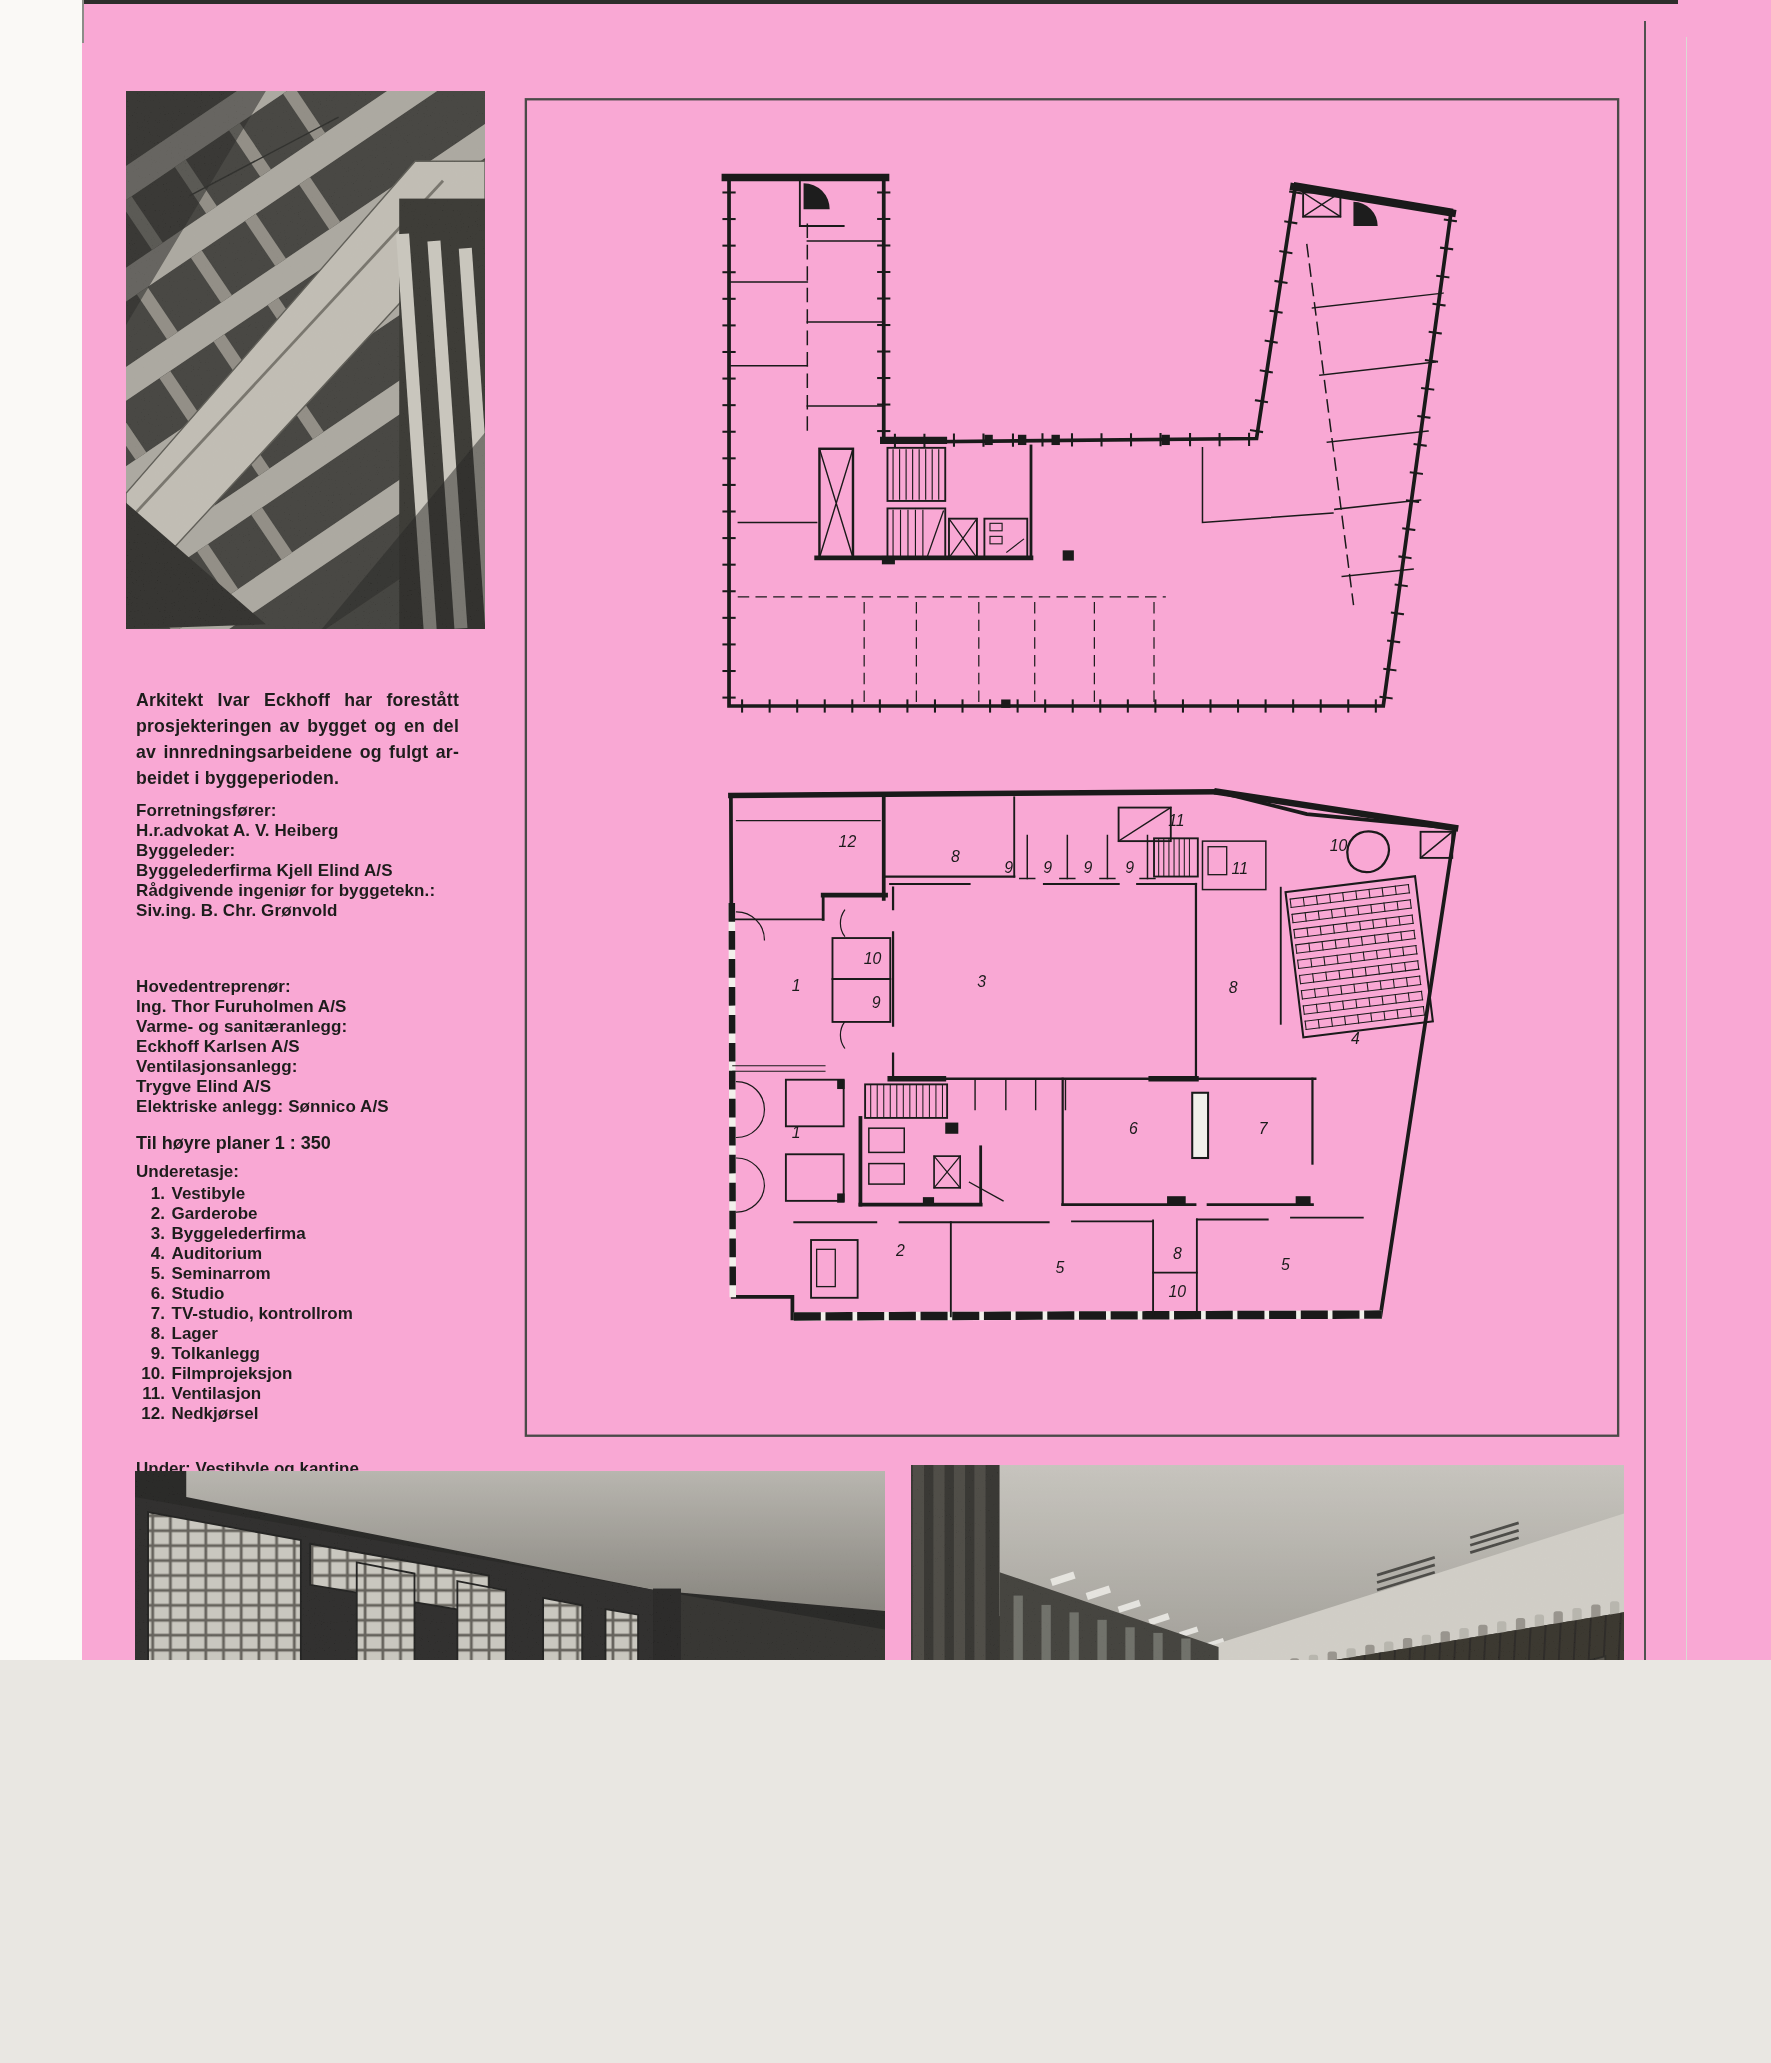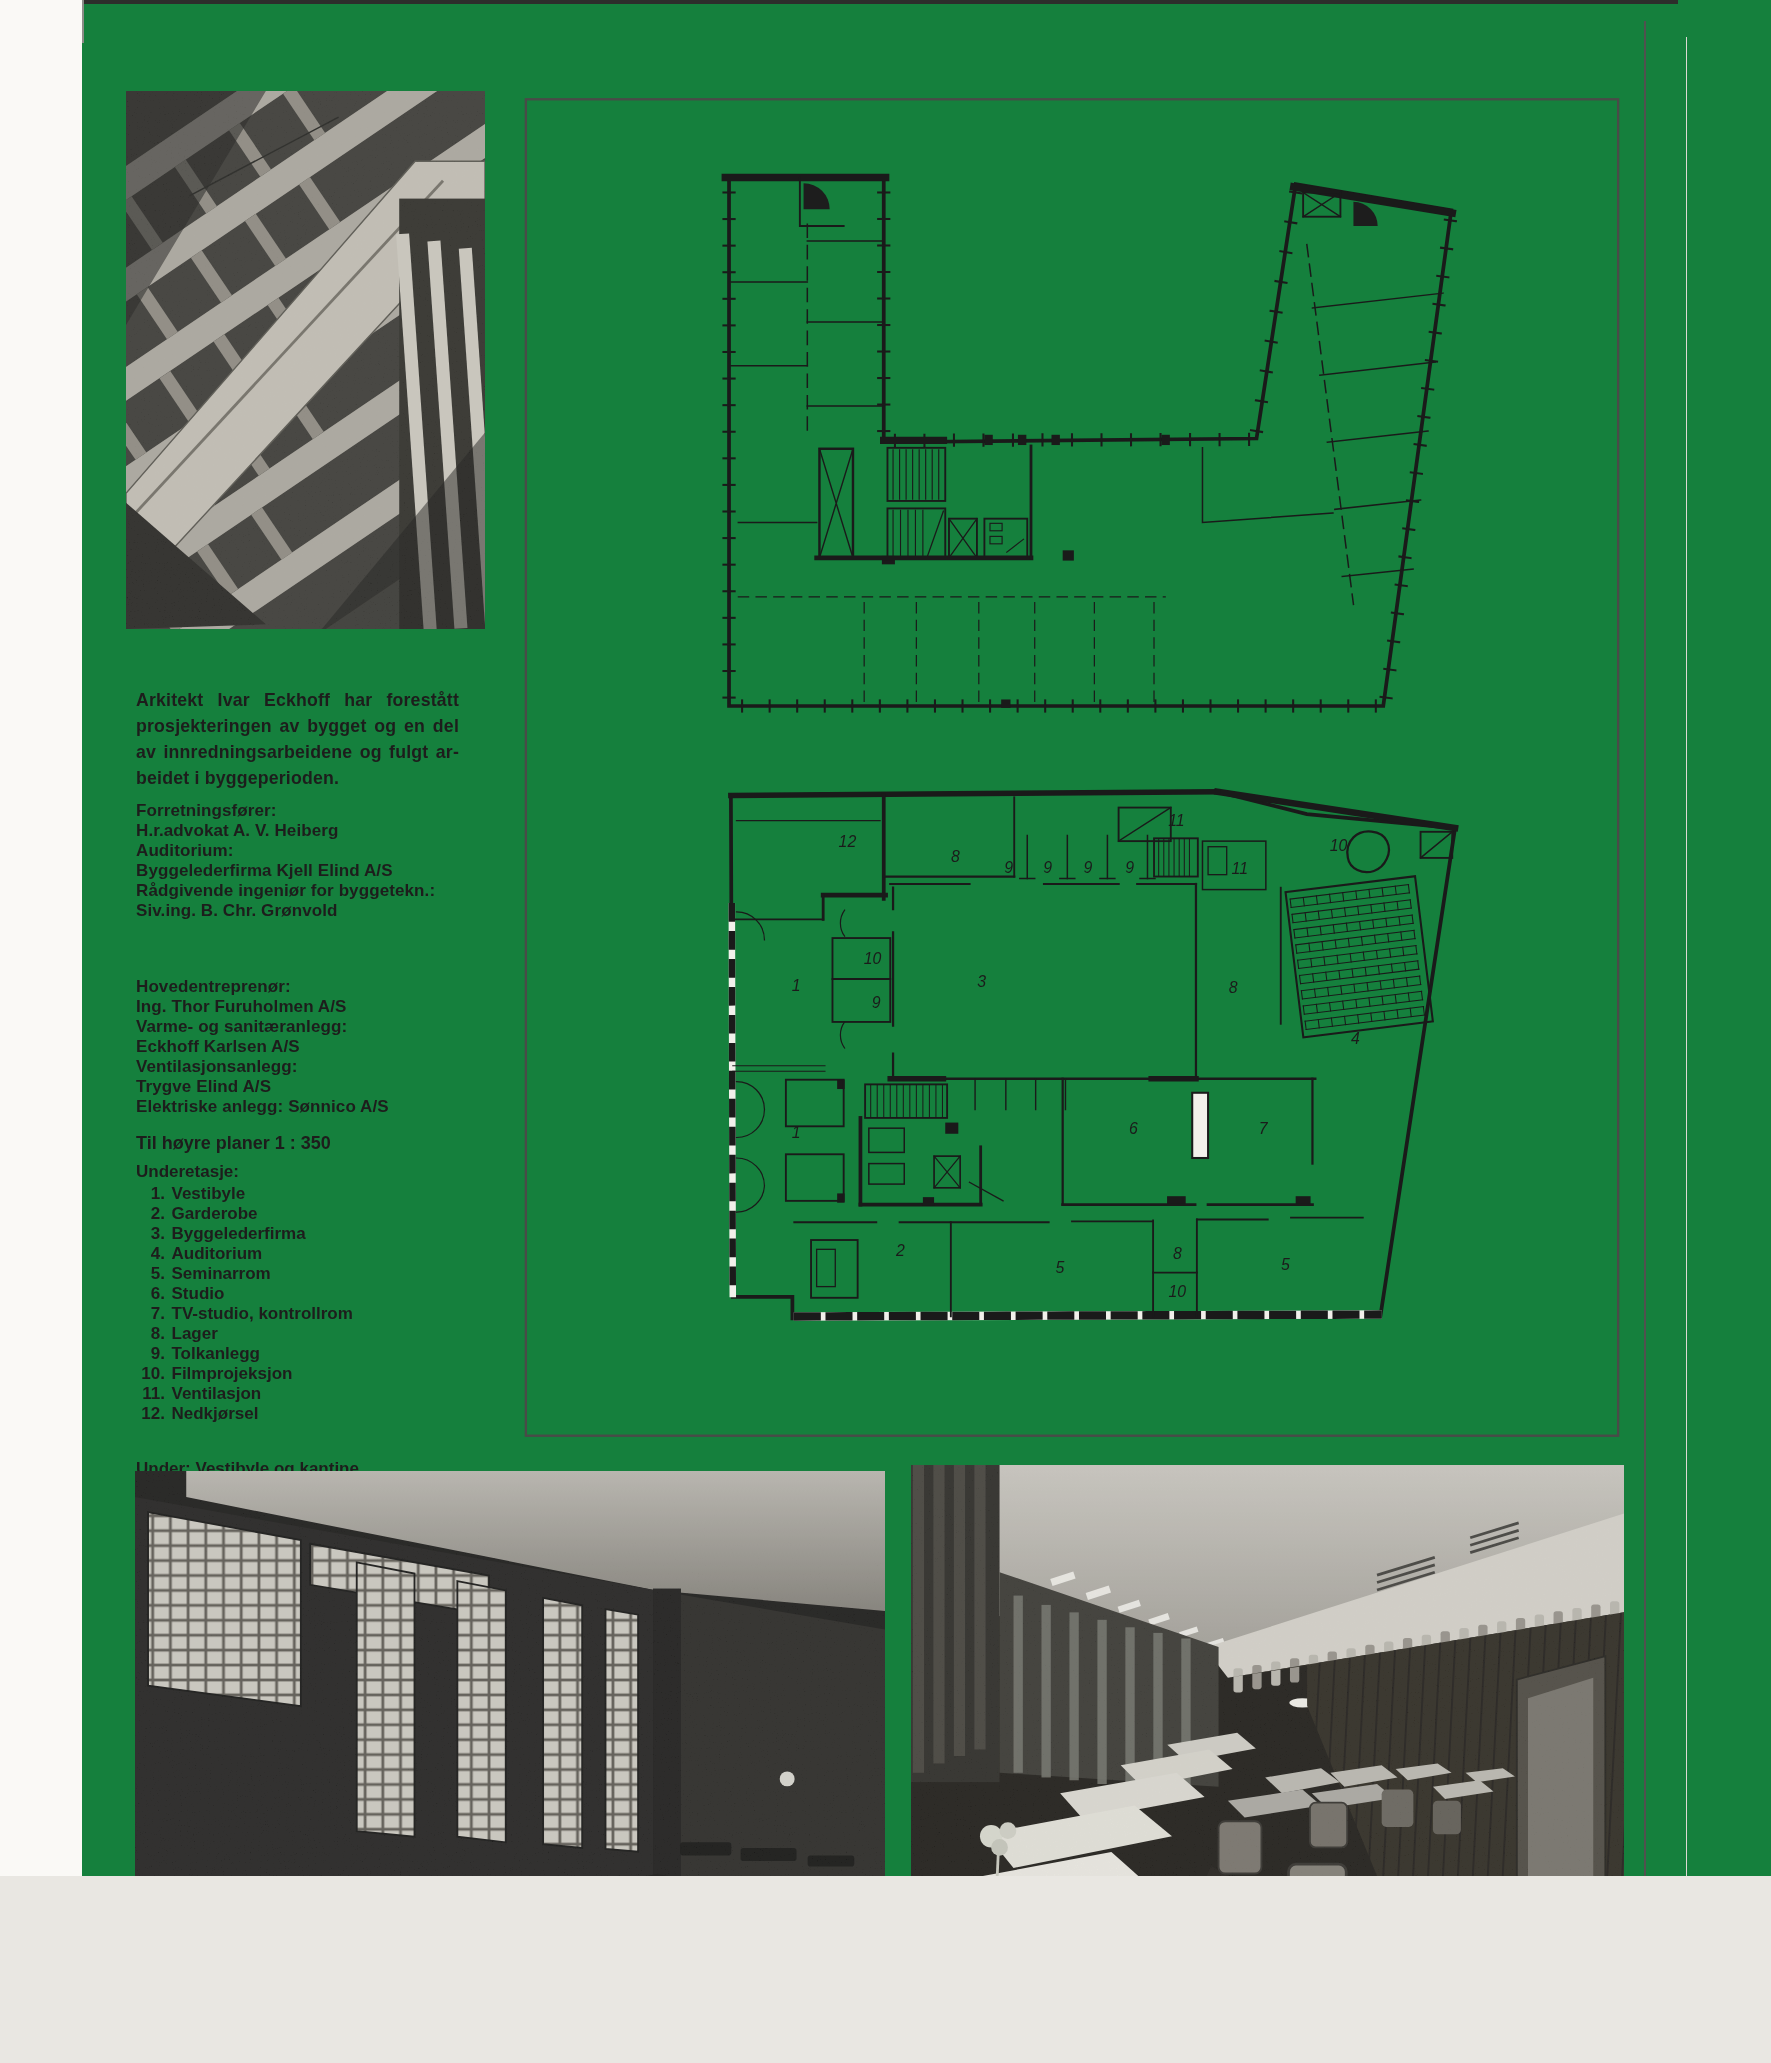--- a/index.html
+++ b/index.html
@@ -1,16 +1,16 @@
 <!DOCTYPE html>
 <html style="font-size:15px"><head>
 <meta charset="utf-8">
 <style>
   html,body{margin:0;padding:0;background:#e9e7e2;}
-  .page{position:relative;width:1771px;height:1876px;background:#15803d;overflow:hidden;
+  .page{position:relative;width:1771px;height:1660px;background:#f9a8d4;overflow:hidden;
         font-family:"Liberation Sans",sans-serif;color:#1d1d1c;}
   
   .edge-left-strip{position:absolute;left:0;top:0;width:82px;height:2064px;background:#fAf9f6;}
   .edge-left-line{position:absolute;left:82px;top:0;width:1.9px;height:43px;background:#8c8c88;}
   .edge-top-line{position:absolute;left:82px;top:0;width:1596px;height:3.7px;background:#2d2d2b;}
   .edge-right-line{position:absolute;left:1644px;top:20.5px;width:1.9px;height:1982px;background:#51514f;}
   .edge-right-line2{position:absolute;left:1686px;top:37px;width:0.9px;height:1958px;background:#dcd9d3;}
   .edge-bottom-line{position:absolute;left:1005px;top:2056px;width:766px;height:1.9px;background:#413f3d;}
 
   
@@ -144,21 +144,21 @@
   <div class="intro-line">Arkitekt Ivar Eckhoff har forestått</div>
       <div class="intro-line">prosjekteringen av bygget og en del</div>
       <div class="intro-line">av innredningsarbeidene og fulgt ar-</div>
       <div class="intro-line">beidet i byggeperioden.</div>
     </div>
 
   <div class="credits c1">
 
   <div class="credit-line">Forretningsfører:</div>
       <div class="credit-line">H.r.advokat A. V. Heiberg</div>
-      <div class="credit-line">Auditorium:</div>
+      <div class="credit-line">Byggeleder:</div>
       <div class="credit-line">Byggelederfirma Kjell Elind A/S</div>
       <div class="credit-line">Rådgivende ingeniør for byggetekn.:</div>
       <div class="credit-line">Siv.ing. B. Chr. Grønvold</div>
     </div>
 
   <div class="credits c2">
 
   <div class="credit-line">Hovedentreprenør:</div>
       <div class="credit-line">Ing. Thor Furuholmen A/S</div>
       <div class="credit-line">Varme- og sanitæranlegg:</div>

